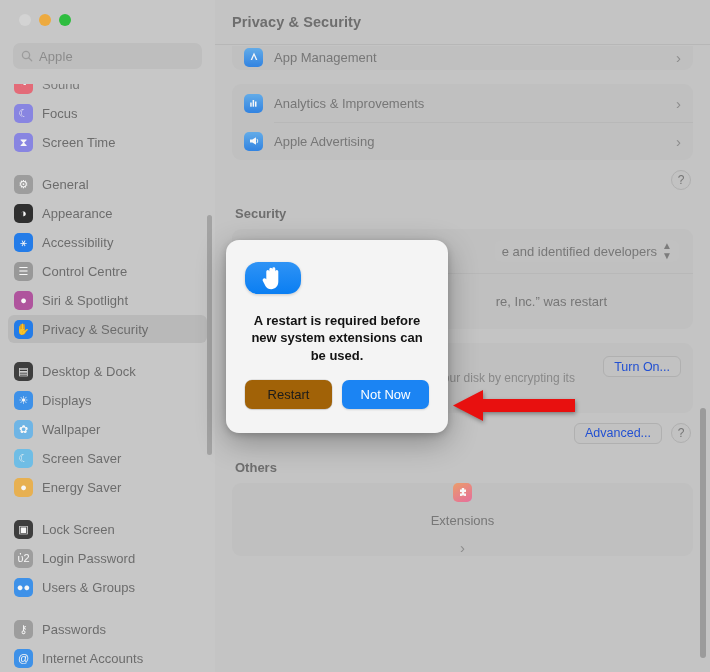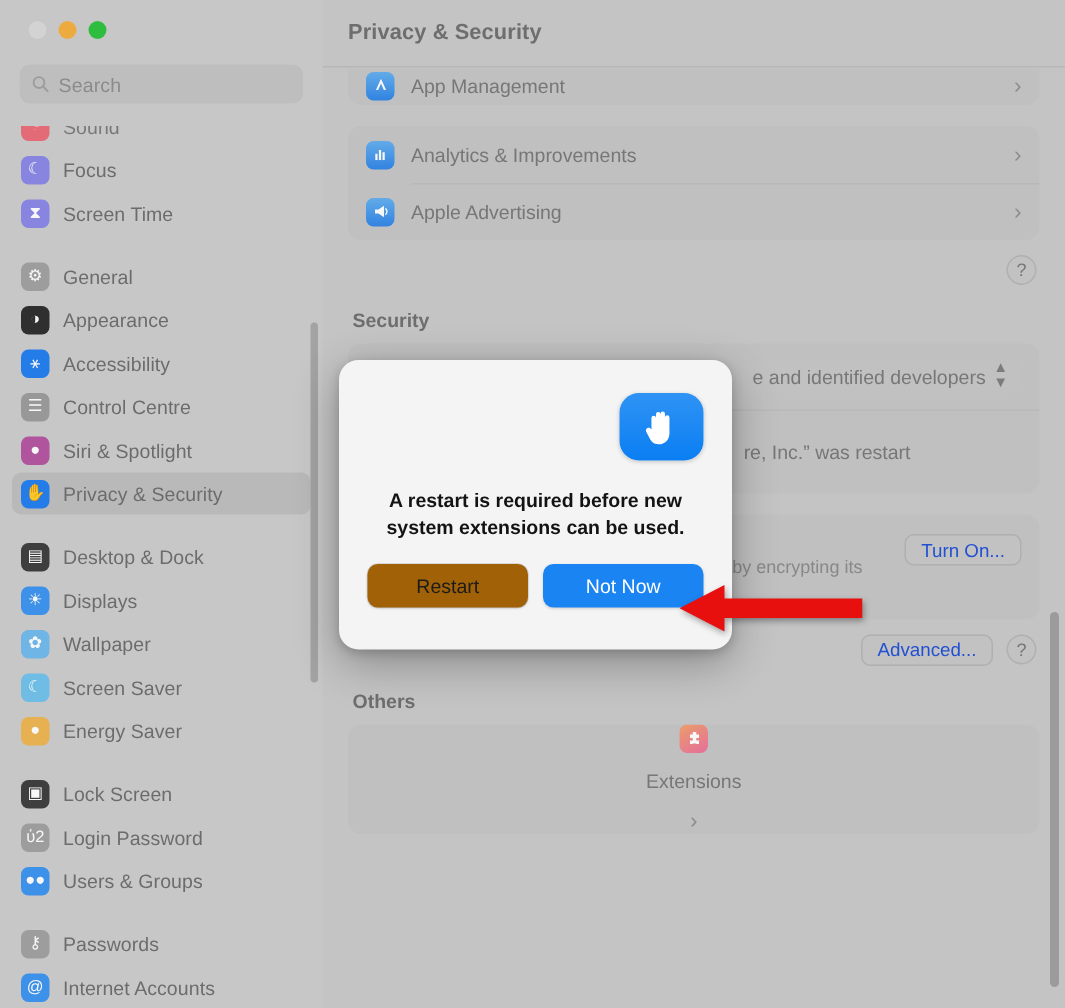--- a/index.html
+++ b/index.html
@@ -192,26 +192,26 @@
 
   
   .dim {
     position: absolute; inset: 0;
     background: rgba(120,120,120,.06);
     pointer-events: none;
   }
   .dialog {
     position: absolute;
     left: 226px; top: 240px;
-    width: 262px; height: 193px;
+    width: 222px; height: 193px;
     background: #f4f4f4;
     border-radius: 13px;
     box-shadow: 0 9px 30px rgba(0,0,0,.30), 0 2px 7px rgba(0,0,0,.18);
     display: flex; flex-direction: column;
-    align-items: flex-end;
+    align-items: flex-start;
     padding: 22px 19px 28px 19px;
   }
   .dlg-icon {
     width: 56px; height: 56px; border-radius: 13px;
     background: linear-gradient(180deg,#2f93f5 0%,#0a7ef2 100%);
     display: flex; align-items: center; justify-content: center;
     box-shadow: 0 1px 3px rgba(0,0,0,.18);
     margin-bottom: 18px;
   }
   .dlg-msg {
@@ -260,21 +260,21 @@
       <div class="light min"></div>
       <div class="light max"></div>
     </div>
 
     <div class="searchwrap">
       <div class="search">
         <svg width="12" height="12" viewBox="0 0 12 12">
           <circle cx="5" cy="5" r="3.6" fill="none" stroke="#7d7d7d" stroke-width="1.3"></circle>
           <line x1="7.7" y1="7.7" x2="10.7" y2="10.7" stroke="#7d7d7d" stroke-width="1.3" stroke-linecap="round"></line>
         </svg>
-        <span class="ph">Search</span>
+        <span class="ph">Apple</span>
       </div>
     </div>
 
     <div class="navscroll">
       <div class="navlist" id="navlist">
           <div class="navitem" style="opacity: 0.85;">
             <span class="appicon" style="background: rgb(240, 90, 107);">◔</span>
             <span class="label">Sound</span>
           </div>
           <div class="navitem">

